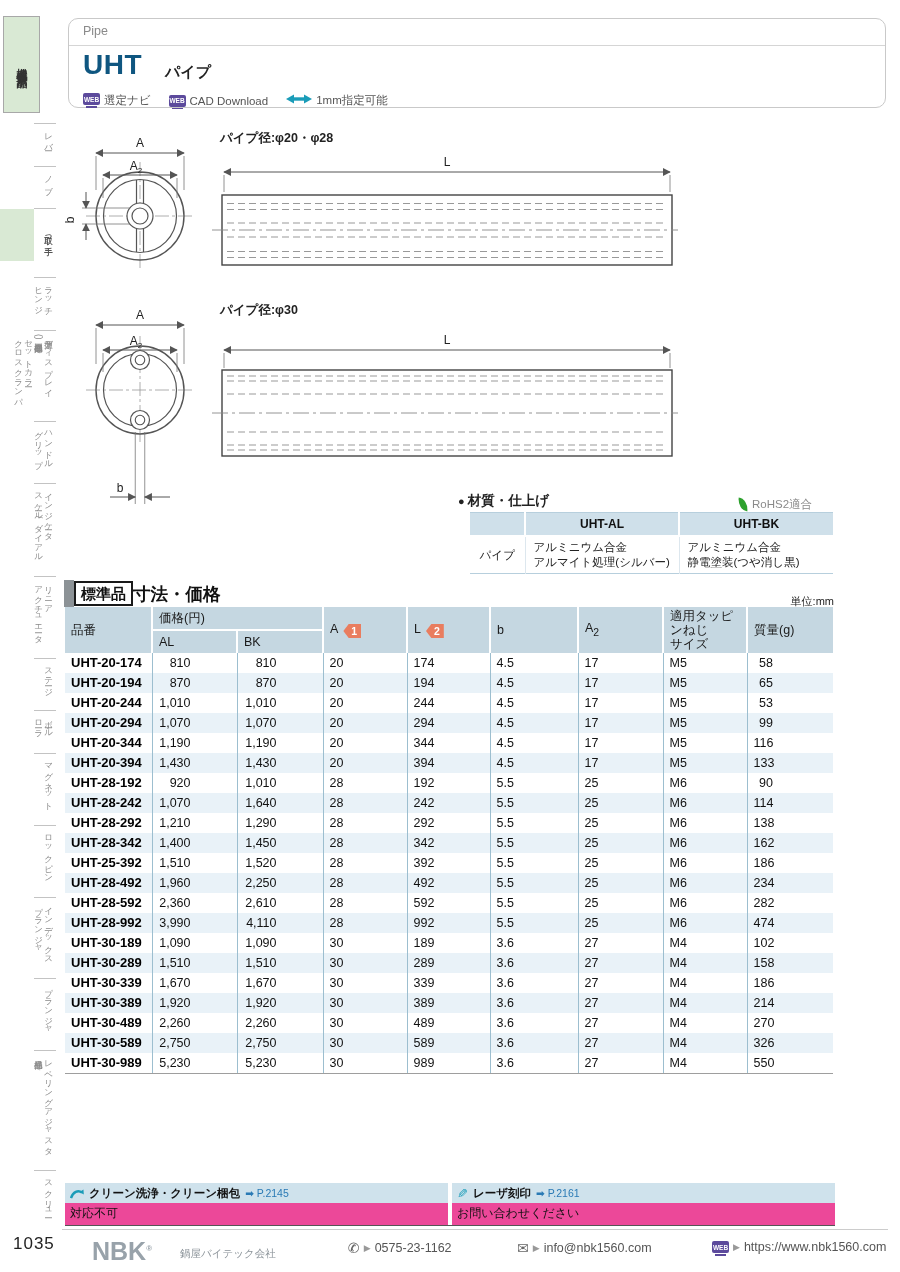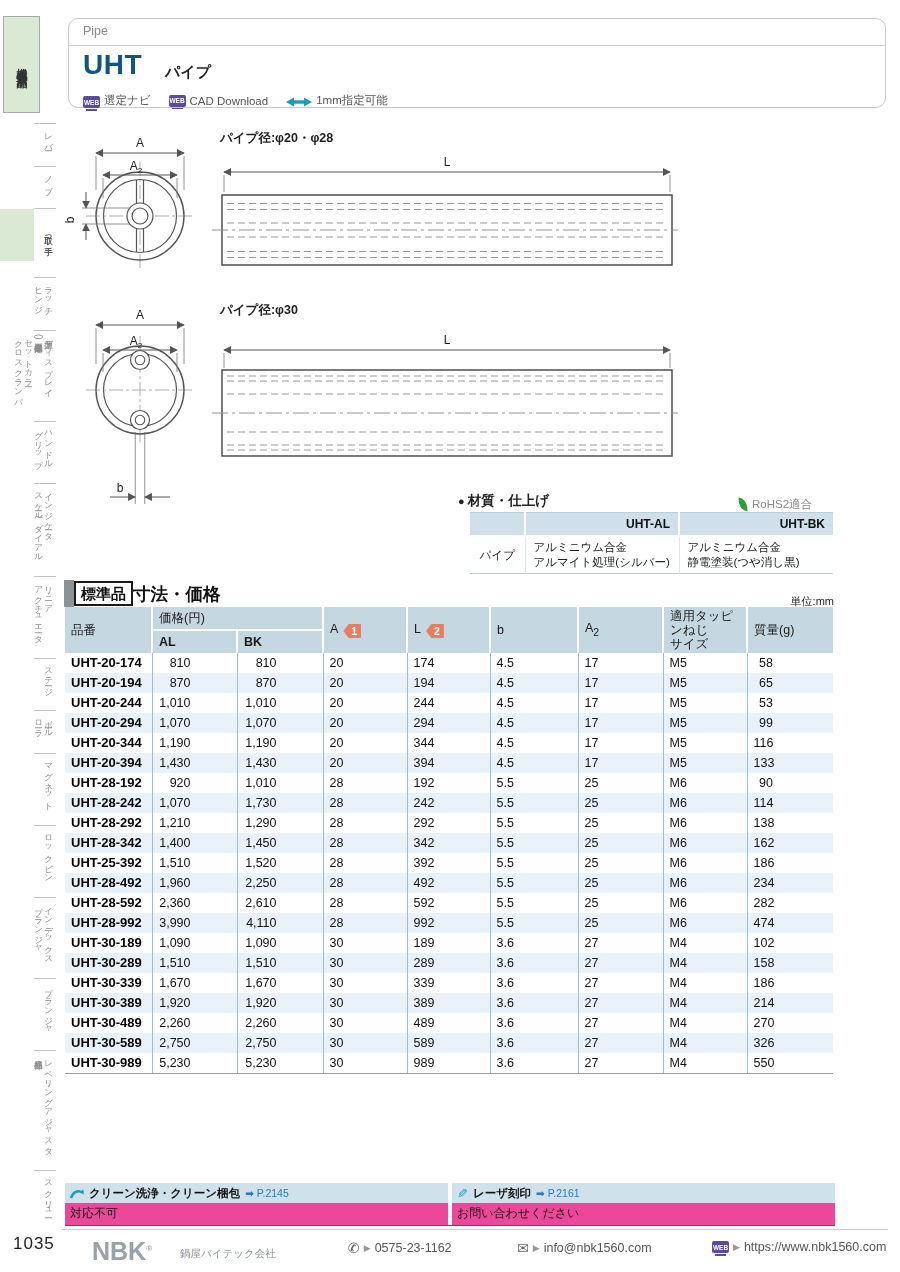--- a/index.html
+++ b/index.html
@@ -25,58 +25,58 @@
 
   
   .hdr { position:absolute; left:68px; top:18px; width:818px; height:90px;
     border:1px solid #c9c9c9; border-radius:10px; background:#fff; }
   .hdr-cat { position:absolute; left:14px; top:5px; font-size:12.5px; color:#8a8a8a; }
   .hdr-rule { position:absolute; left:0; right:0; top:26px; height:1px; background:#d5d5d5; }
   .hdr-model { position:absolute; left:14px; top:30px; font-size:28px; font-weight:bold; color:#0f5680; letter-spacing:0.5px; }
   .hdr-sub { position:absolute; left:96px; top:44px; font-size:15px; font-weight:bold; color:#222; }
   .hdr-badges { position:absolute; left:14px; top:74px; display:flex; gap:18px; align-items:center;
     font-size:11.5px; color:#555; }
-  .badge { display:flex; align-items:flex-end; gap:4px; }
+  .badge { display:flex; align-items:flex-start; gap:4px; }
   .webico { position:relative; width:17px; height:12px; background:#5c4a9c; border-radius:2px;
     color:#fff; font-size:6.5px; font-weight:bold; display:flex; align-items:center; justify-content:center; }
   .webico::after { content:""; position:absolute; left:3px; right:3px; bottom:-2.5px; height:1.5px; background:#5c4a9c; }
 
   
   .draw { position:absolute; }
   .draw text { font-family:"Liberation Sans","DejaVu Sans",sans-serif; }
 
   
   .mat-title { position:absolute; left:458px; top:492px; font-size:13.5px; font-weight:bold; color:#222; }
   .mat-title::before { content:"● "; font-size:11px; }
   .rohs { position:absolute; left:738px; top:497px; display:flex; align-items:center; gap:4px;
     font-size:11.5px; color:#8a8a8a; }
   .leaf { width:10px; height:13px; background:#2da12d; border-radius:0 100% 0 100%; transform:rotate(6deg); }
   .mat { position:absolute; left:470px; top:512px; width:363px; border-collapse:collapse;
     border-top:1px solid #b7cfdd; border-bottom:1px solid #b7cfdd; }
-  .mat th { background:#cfe0ea; font-size:12px; text-align:right; padding:4px 8px;
+  .mat th { background:#cfe0ea; font-size:12px; text-align:center; padding:4px 8px;
     border-left:2px solid #fff; border-bottom:2px solid #fff; color:#111; }
   .mat th:first-child { border-left:none; }
   .mat td { font-size:11.5px; color:#222; padding:3px 8px; white-space:pre-line; line-height:15px;
     border-left:1px solid #dde7ee; }
   .mat td:first-child { border-left:none; text-align:center; }
 
   
   .sec { position:absolute; left:64px; top:580px; display:flex; align-items:center; gap:0; }
   .sec-bar { width:10px; height:27px; background:#8c9296; }
   .sec-badge { border:2px solid #1a1a1a; padding:0 5px; font-size:15px; font-weight:bold; color:#111; line-height:21px; }
   .sec-title { font-size:17.5px; font-weight:bold; color:#111; }
   .unit { position:absolute; right:66px; top:594px; font-size:11px; color:#222; }
 
   
   .pt { position:absolute; left:65px; top:607px; width:768px; border-collapse:collapse; table-layout:fixed; }
   .pt thead th { background:#c5d7e1; font-size:12.5px; font-weight:normal; color:#1a1a1a;
     text-align:left; padding:2px 6px; border-left:2px solid #fff; vertical-align:middle; line-height:14px; }
   .pt thead tr:first-child th:first-child { border-left:none; }
   .pt thead th.grp { border-bottom:2px solid #fff; height:20px; }
-  .pt thead tr:nth-child(2) th { height:20px;font-weight:bold; }
+  .pt thead tr:nth-child(2) th { height:20px; }
   .pt thead th.pre { white-space:pre-line; }
   .numbadge { display:inline-block; min-width:12px; height:14px; background:#e97d5f; color:#fff;
     font-size:10.5px; font-weight:bold; text-align:center; line-height:14px;
     clip-path:polygon(30% 0,100% 0,100% 100%,30% 100%,0 50%); padding:0 4px 0 8px;
     margin-left:5px; vertical-align:-2px; }
   .pt tbody td { font-size:12.5px; color:#111; height:20px; padding:0 6px; line-height:14px; }
   .pt tbody td:not(:first-child) { border-left:1px solid #9cbecf; }
   .pt tbody tr:nth-child(even) { background:#e9f2f8; }
   .pt tbody tr:last-child td { border-bottom:1.5px solid #9e9e9e; }
   .pt td.part { font-weight:bold; font-size:13px; color:#000; }
@@ -427,21 +427,21 @@
           <td class="dim">28</td>
           <td class="dim">192</td>
           <td class="dim">5.5</td>
           <td class="dim">25</td>
           <td class="dim">M6</td>
           <td class="mass">90</td>
         </tr>
         <tr>
           <td class="part">UHT-28-242</td>
           <td class="num-r">1,070</td>
-          <td class="num-r">1,730</td>
+          <td class="num-r">1,640</td>
           <td class="dim">28</td>
           <td class="dim">242</td>
           <td class="dim">5.5</td>
           <td class="dim">25</td>
           <td class="dim">M6</td>
           <td class="mass">114</td>
         </tr>
         <tr>
           <td class="part">UHT-28-292</td>
           <td class="num-r">1,210</td>

